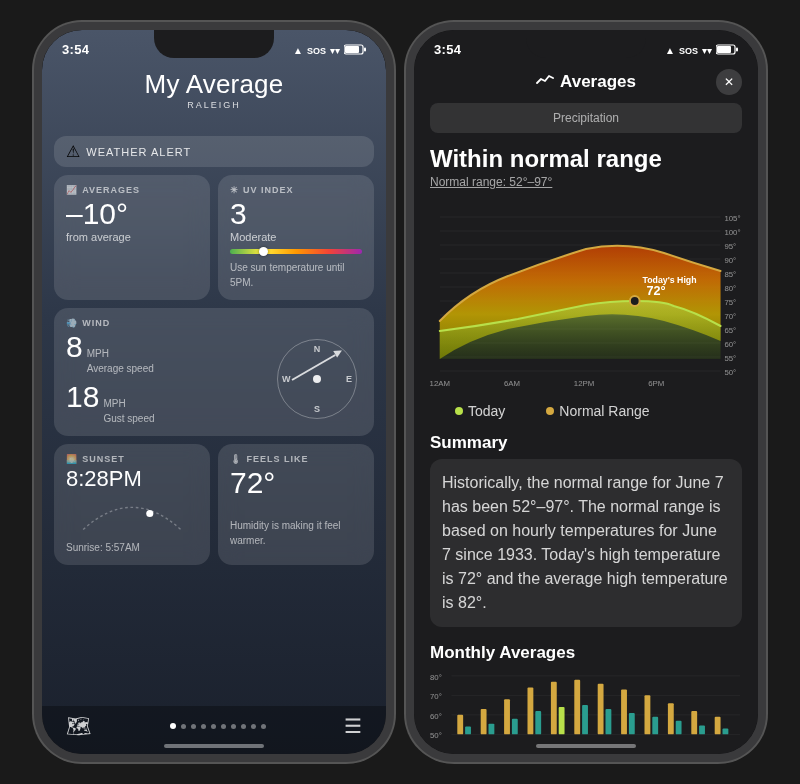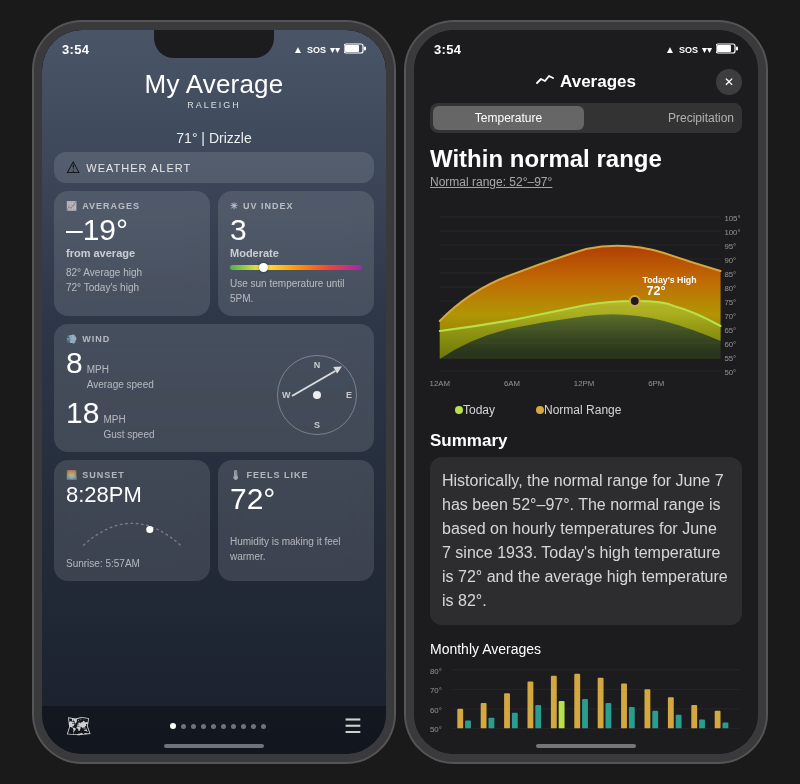--- a/index.html
+++ b/index.html
@@ -48,21 +48,21 @@
       height: 28px;
       background: #1c1c1e;
       border-radius: 0 0 20px 20px;
       z-index: 100;
     }
 
     
     .status-bar {
       display: flex;
       justify-content: space-between;
-      align-items: center;
+      align-items: flex-end;
       padding: 12px 20px 4px;
       position: relative;
       z-index: 10;
     }
     .status-time {
       font-size: 13px;
       font-weight: 600;
       color: #fff;
       letter-spacing: 0.3px;
     }
@@ -153,21 +153,20 @@
     .widget-big-number {
       font-size: 30px;
       font-weight: 300;
       color: #fff;
       line-height: 1;
     }
     .widget-label {
       font-size: 11px;
       color: rgba(255,255,255,0.7);
       margin-top: 2px;
-      font-weight: bold;
     }
     .widget-sub {
       font-size: 10px;
       color: rgba(255,255,255,0.6);
       margin-top: 6px;
       line-height: 1.5;
     }
     .uv-bar {
       width: 100%;
       height: 5px;
@@ -317,21 +316,20 @@
       border-radius: 6px;
       font-size: 12px;
       font-weight: 500;
     }
     .tab-item.active {
       background: rgba(255,255,255,0.25);
       color: #fff;
     }
     .tab-item.inactive {
       color: rgba(255,255,255,0.6);
-      text-align: right;
     }
     .normal-range-section {
       padding: 0 16px 8px;
     }
     .normal-range-title {
       font-size: 24px;
       font-weight: 600;
       color: #fff;
       margin-bottom: 2px;
     }
@@ -352,21 +350,22 @@
       height: 100%;
     }
     .chart-legend {
       display: flex;
       gap: 16px;
       padding: 6px 16px;
     }
     .legend-item {
       display: flex;
       align-items: center;
-      font-size: 12px;
+      gap: 5px;
+      font-size: 14px;
       color: rgba(255,255,255,0.8);
       padding-left: 25px;
     }
     .legend-dot {
       width: 8px;
       height: 8px;
       border-radius: 50%;
     }
     
     .summary-section {
@@ -385,22 +384,22 @@
     }
     .summary-text {
       font-size: 16px;
       color: rgba(255,255,255,0.8);
       line-height: 1.5;
     }
     .monthly-section {
       padding: 8px 16px 4px;
     }
     .monthly-title {
-      font-size: 14px;
-      font-weight: 400;
+      font-size: 17px;
+      font-weight: 700;
       color: #fff;
       margin-bottom: 6px;
     }
     .monthly-chart {
       height: 80px;
       position: relative;
     }
     
     .phone-bottom-nav {
       position: absolute;
@@ -470,41 +469,36 @@
               </svg>
           </span>
         </div>
       </div>
 
       <div class="weather-content">
 
         <div class="weather-header">
           <div class="weather-city">My Average</div>
           <div class="weather-location-sub">RALEIGH</div>
-          <div class="weather-temp-condition">71° | Drizzle</div>
         </div>
 
         <div class="weather-alert">
           <span>⚠</span>
           <span class="weather-alert-text">WEATHER ALERT</span>
         </div>
 
         <div class="widgets-grid">
 
           <div class="widget">
             <div class="widget-title">
               <span>📈</span>
               <span>AVERAGES</span>
             </div>
-            <div class="widget-big-number">–19°</div>
+            <div class="widget-big-number">–10°</div>
             <div class="widget-label">from average</div>
-            <div class="widget-sub">
-              <div>82° Average high</div>
-              <div>72° Today's high</div>
-            </div>
           </div>
 
           <div class="widget">
             <div class="widget-title">
               <span>☀</span>
               <span>UV INDEX</span>
             </div>
             <div class="widget-big-number">3</div>
             <div class="widget-label">Moderate</div>
             <div class="uv-bar">
@@ -625,21 +619,20 @@
               </svg>
             </span>
             <span>Averages</span>
           </div>
           <div class="averages-close">
             <span>✕</span>
           </div>
         </div>
 
         <div class="tab-bar">
-          <div class="tab-item active">Temperature</div>
           <div class="tab-item inactive">Precipitation</div>
         </div>
 
         <div class="normal-range-section">
           <div class="normal-range-title">Within normal range</div>
           <div class="normal-range-sub">Normal range: 52°–97°</div>
         </div>
 
         <div class="chart-container">
           <svg class="chart-svg" viewBox="0 0 320 180" preserveAspectRatio="none">

